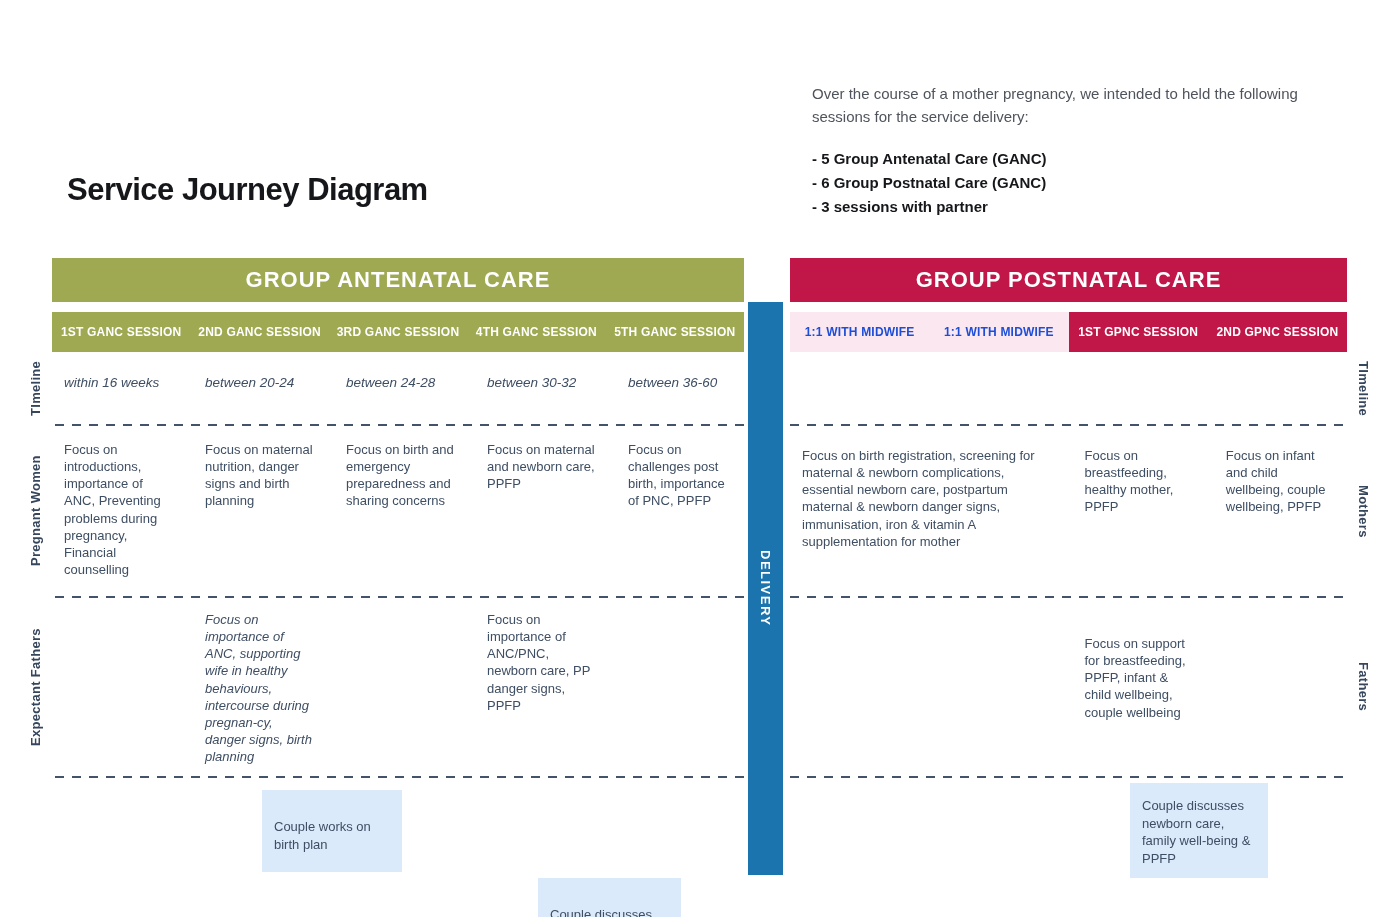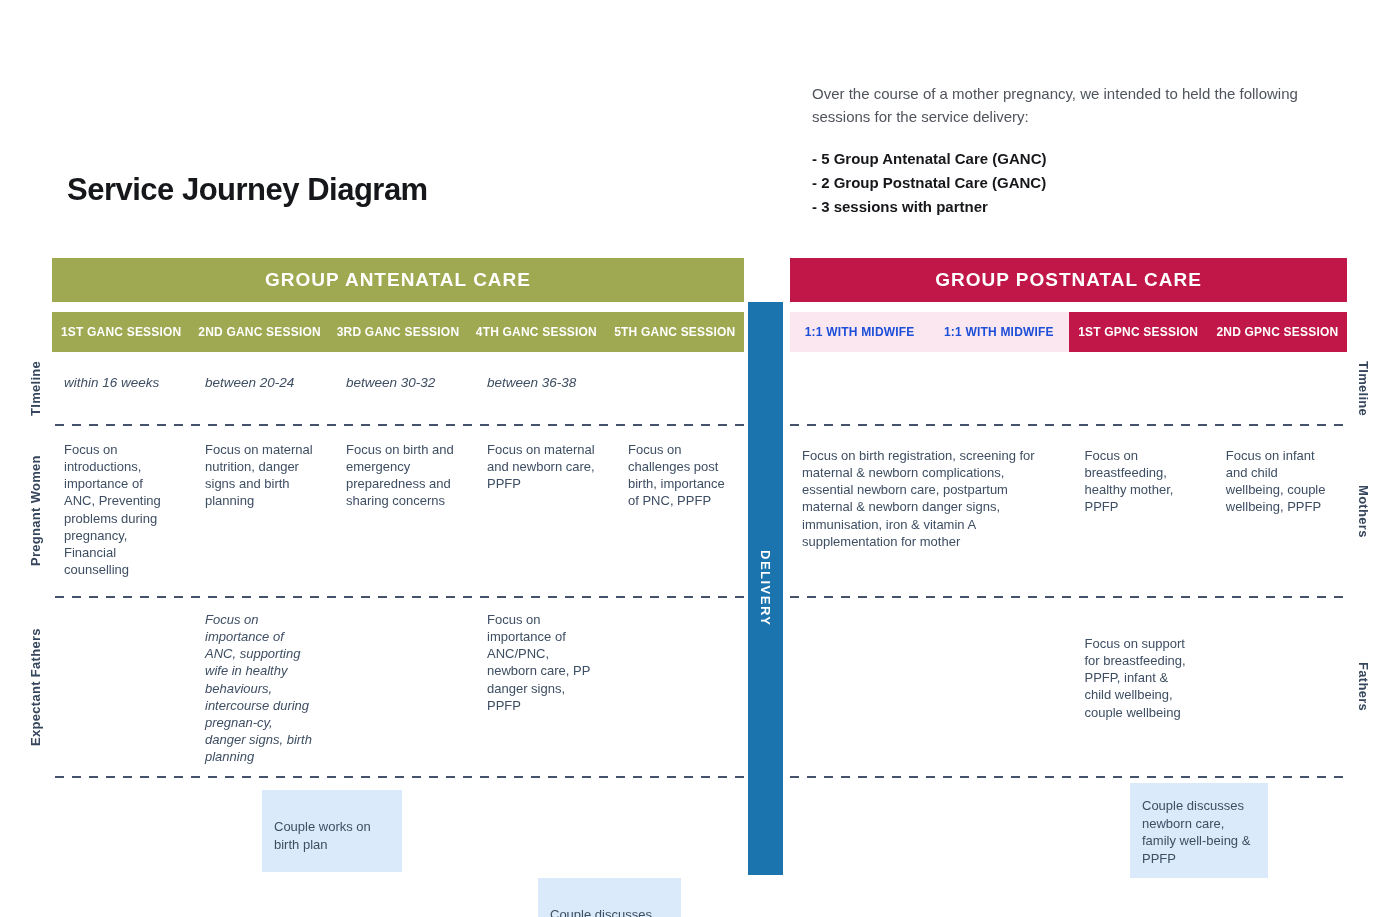--- a/index.html
+++ b/index.html
@@ -21,21 +21,21 @@
   .intro-bullet { font-size:15px; font-weight:bold; color:#15171a; line-height:1.6; }
 
   
   .half { position:absolute; top:0; height:917px; }
   #left-half  { left:52px;  width:692px; }
   #right-half { left:790px; width:557px; }
 
   .main-header {
     position:absolute; top:258px; left:0; right:0; height:44px;
     display:flex; align-items:center; justify-content:center;
-    color:#fff; font-weight:bold; font-size:19px; letter-spacing:1px;
+    color:#fff; font-weight:bold; font-size:22px; letter-spacing:1px;
   }
   .sessions-row {
     position:absolute; top:312px; left:0; right:0; height:40px;
     display:grid; grid-auto-flow:column; grid-auto-columns:1fr; 
   }
   .session-box {
     display:flex; align-items:center; justify-content:center;
     font-weight:bold; font-size:12px; letter-spacing:0.2px; text-align:center;
   }
   .session-green   { background:#9FA951; color:#fff; }
@@ -104,42 +104,43 @@
 <body>
 
 <div id="canvas">
 
   <div class="abs page-title">Service Journey Diagram</div>
 
   <div class="abs intro">
     <div class="intro-par">Over the course of a mother pregnancy, we intended to held the following sessions for the service delivery:</div>
     <div class="intro-bullets">
       <div class="intro-bullet">- 5 Group Antenatal Care (GANC)</div>
-      <div class="intro-bullet">- 2 Group Postnatal Care (GANC)</div>
+      <div class="intro-bullet">- 6 Group Postnatal Care (GANC)</div>
       <div class="intro-bullet">- 3 sessions with partner</div>
     </div>
   </div>
 
   <div id="left-half" class="half">
 
     <div class="main-header bg-green">GROUP ANTENATAL CARE</div>
 
     <div class="sessions-row">
       <div class="session-box session-green">1ST GANC SESSION</div>
       <div class="session-box session-green">2ND GANC SESSION</div>
       <div class="session-box session-green">3RD GANC SESSION</div>
       <div class="session-box session-green">4TH GANC SESSION</div>
       <div class="session-box session-green">5TH GANC SESSION</div>
     </div>
 
     <div class="row cols-5 timeline-row">
       <div class="cell">within 16 weeks</div>
       <div class="cell">between 20-24</div>
+      <div class="cell">between 24-28</div>
       <div class="cell">between 30-32</div>
-      <div class="cell">between 36-38</div>
+      <div class="cell">between 36-60</div>
     </div>
     <div class="dash dash-1 dash-left"></div>
 
     <div class="row cols-5 women-row">
       <div class="cell">Focus on introductions, importance of ANC, Preventing problems during pregnancy, Financial counselling</div>
       <div class="cell">Focus on maternal nutrition,  danger signs and birth planning</div>
       <div class="cell">Focus on birth and emergency preparedness and sharing concerns</div>
       <div class="cell">Focus on maternal and newborn care, PPFP</div>
       <div class="cell">Focus on challenges post birth, importance of PNC, PPFP</div>
     </div>

